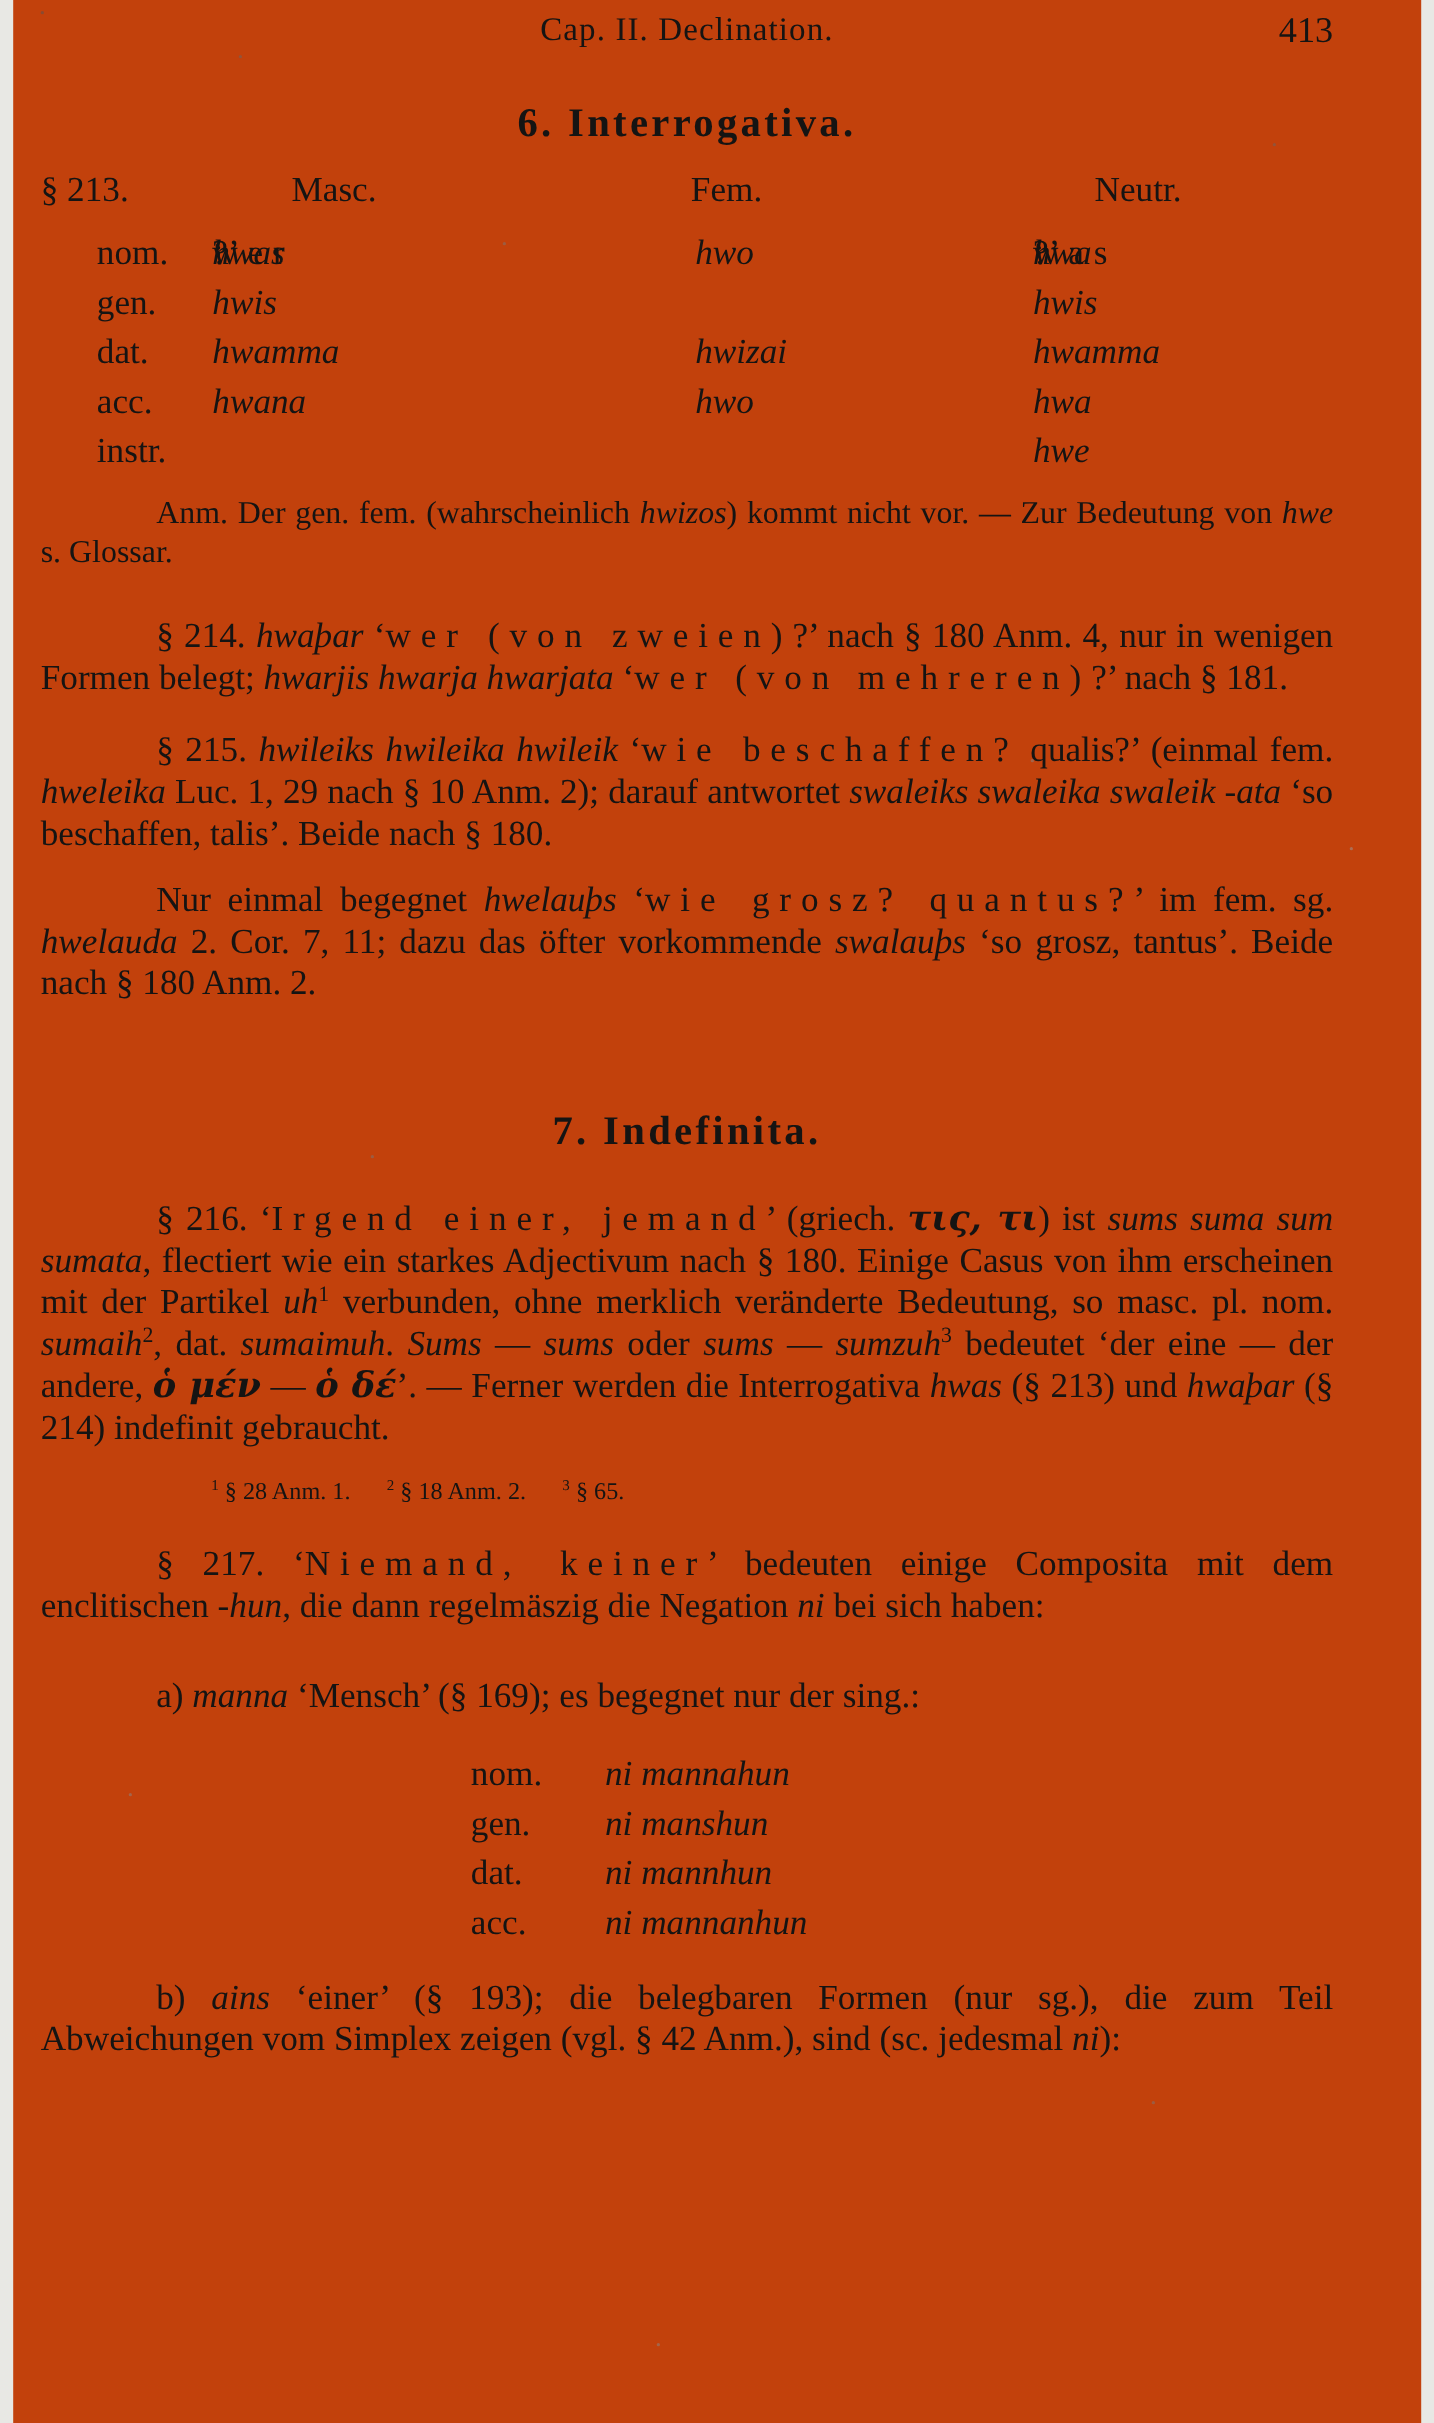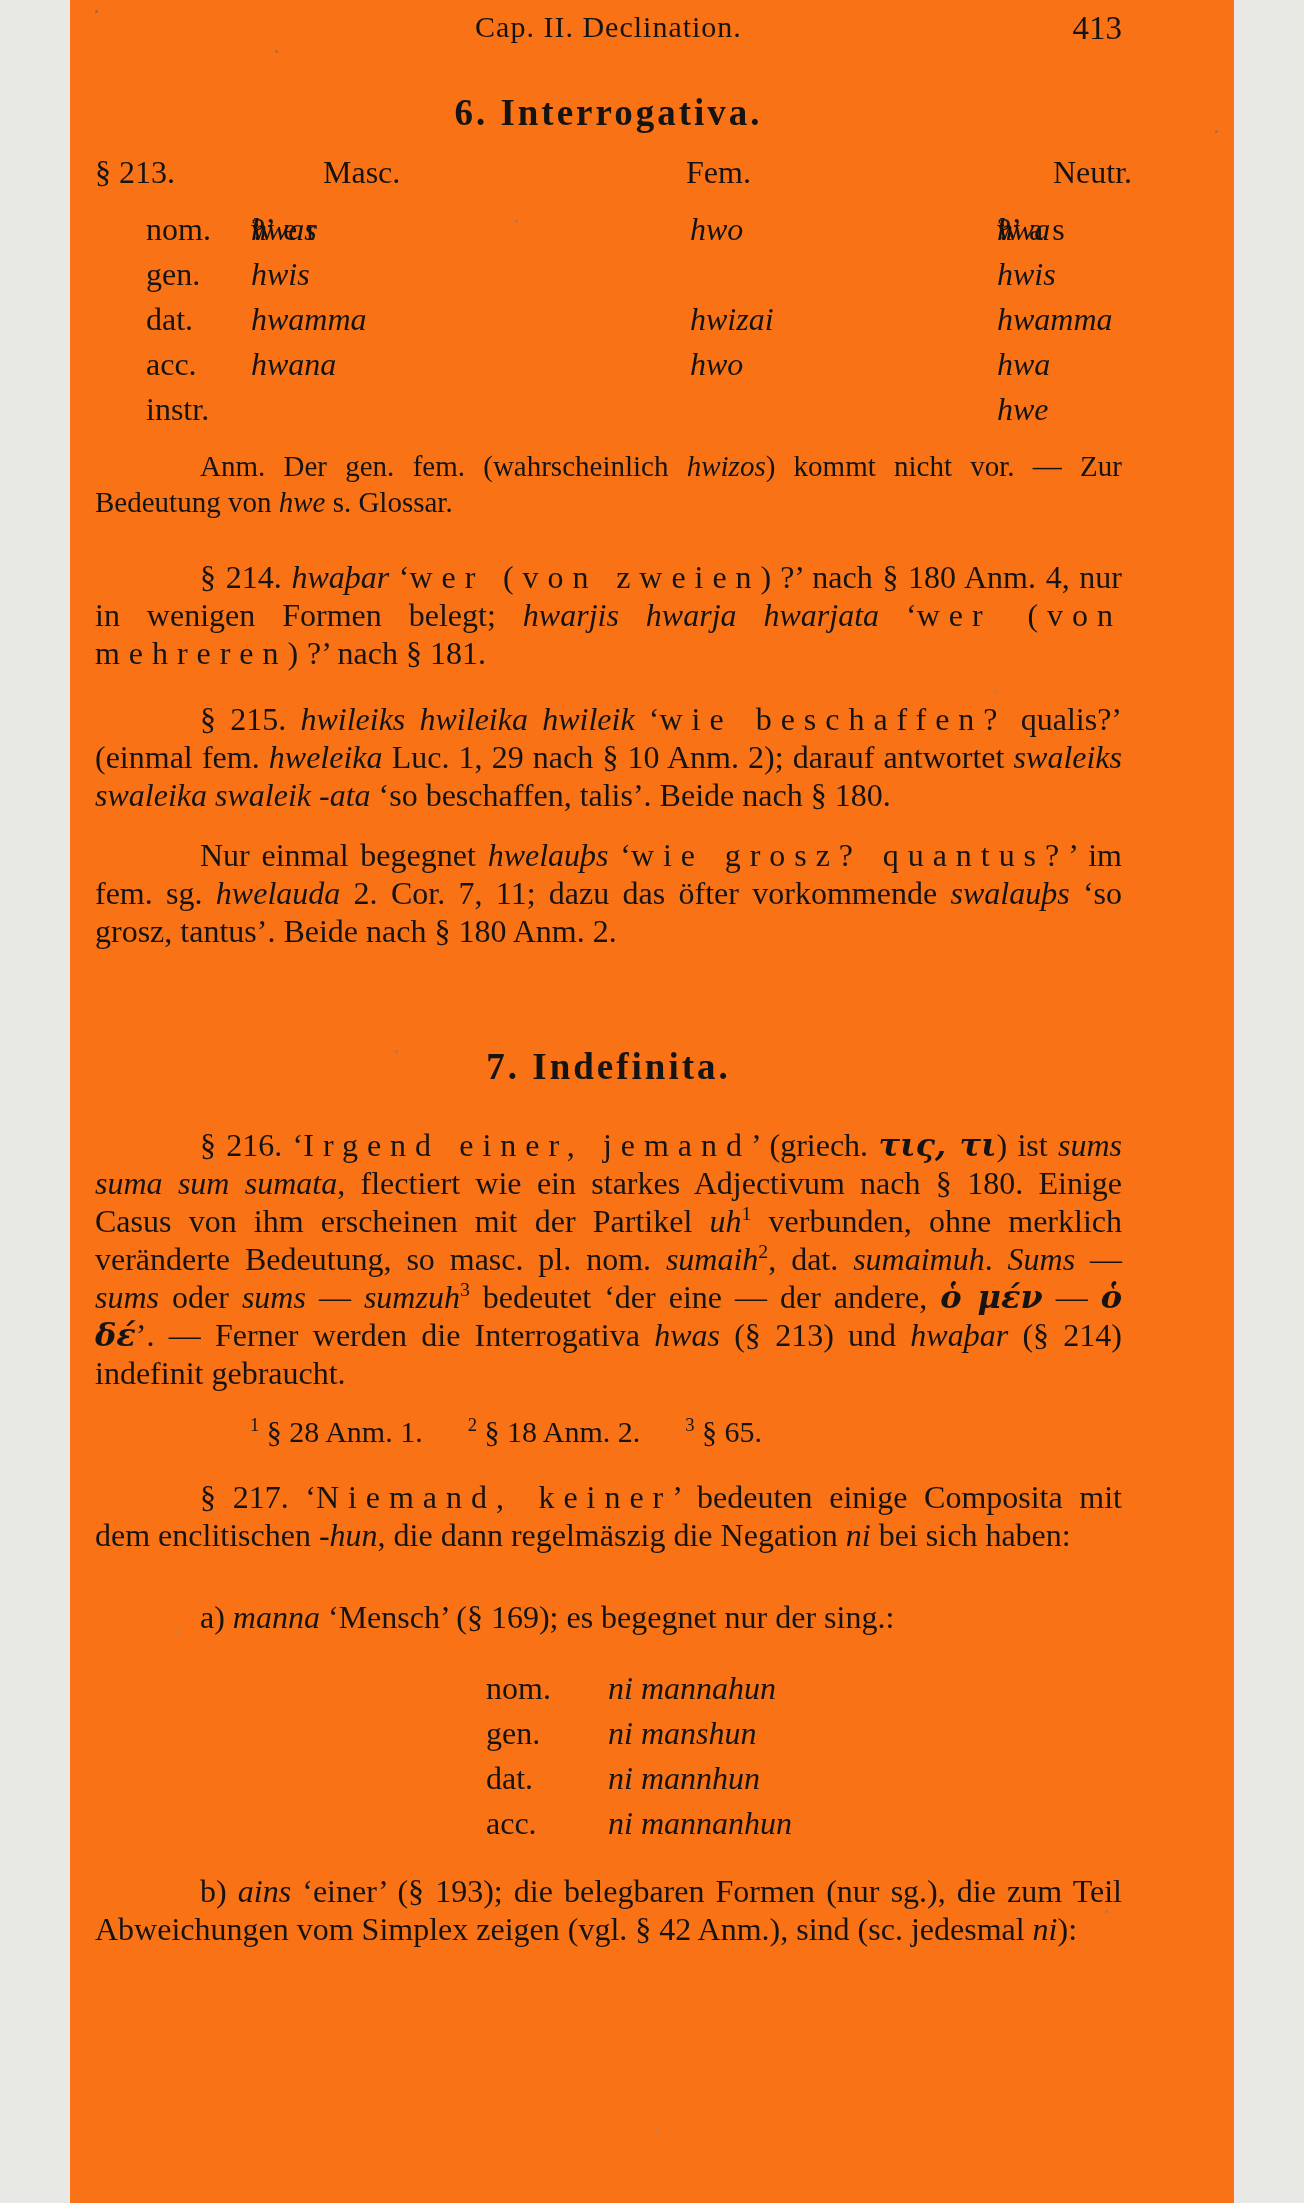--- a/index.html
+++ b/index.html
@@ -1,23 +1,23 @@
 <!DOCTYPE html>
 <html><head>
 <meta charset="utf-8">
 <style>
   html, body { margin: 0; padding: 0; background: #e8e8e4; }
   .page {
     position: relative;
-    width: 1164px;
+    width: 1280px;
     height: 2203px;
     margin: 0 auto;
     box-sizing: border-box;
-    padding: 10px 112px 0 25px;
-    background: #f97316;
+    padding: 10px 80px 0 25px;
+    background: #c2410c;
     color: #151413;
     font-family: "Liberation Serif", "DejaVu Serif", serif;
     overflow: hidden;
   }
   
   .speck { position: absolute; width: 3px; height: 3px; border-radius: 50%; background: #555; opacity: .5;
     box-shadow: 180px 40px 0 #666, 420px 210px 0 #777, 1120px 120px 0 #666, 900px 680px 0 #888,
                 300px 1040px 0 #777, 1150px 1260px 0 #666, 80px 1620px 0 #888, 1010px 1900px 0 #777,
                 560px 2120px 0 #888, 1190px 760px 0 #999; }
 
@@ -54,21 +54,21 @@
   p.mt214 { margin-top: 38px; }
   p.mt215 { margin-top: 28px; }
   p.mt215b { margin-top: 22px; }
   p.mt216 { margin-top: 36px; }
   p.mt217 { margin-top: 30px; }
   p.anm {
     margin: 12px 0 0 0; font-size: 29px; line-height: 36px;
     text-align: justify; text-indent: 105px;
   }
   p.footnote {
-    margin: 24px 0 0 0; font-size: 30px; line-height: 32px;
+    margin: 24px 0 0 0; font-size: 22px; line-height: 32px;
     padding-left: 155px; text-indent: 0;
   }
   p.item { margin-top: 44px; }
   p.item-b { margin-top: 26px; }
 
   .decl-list { margin: 30px 0 0 391px; font-size: 32px; line-height: 45px; }
   .decl-case { display: inline-block; width: 122px; }
 
   
   .run-r  { }

